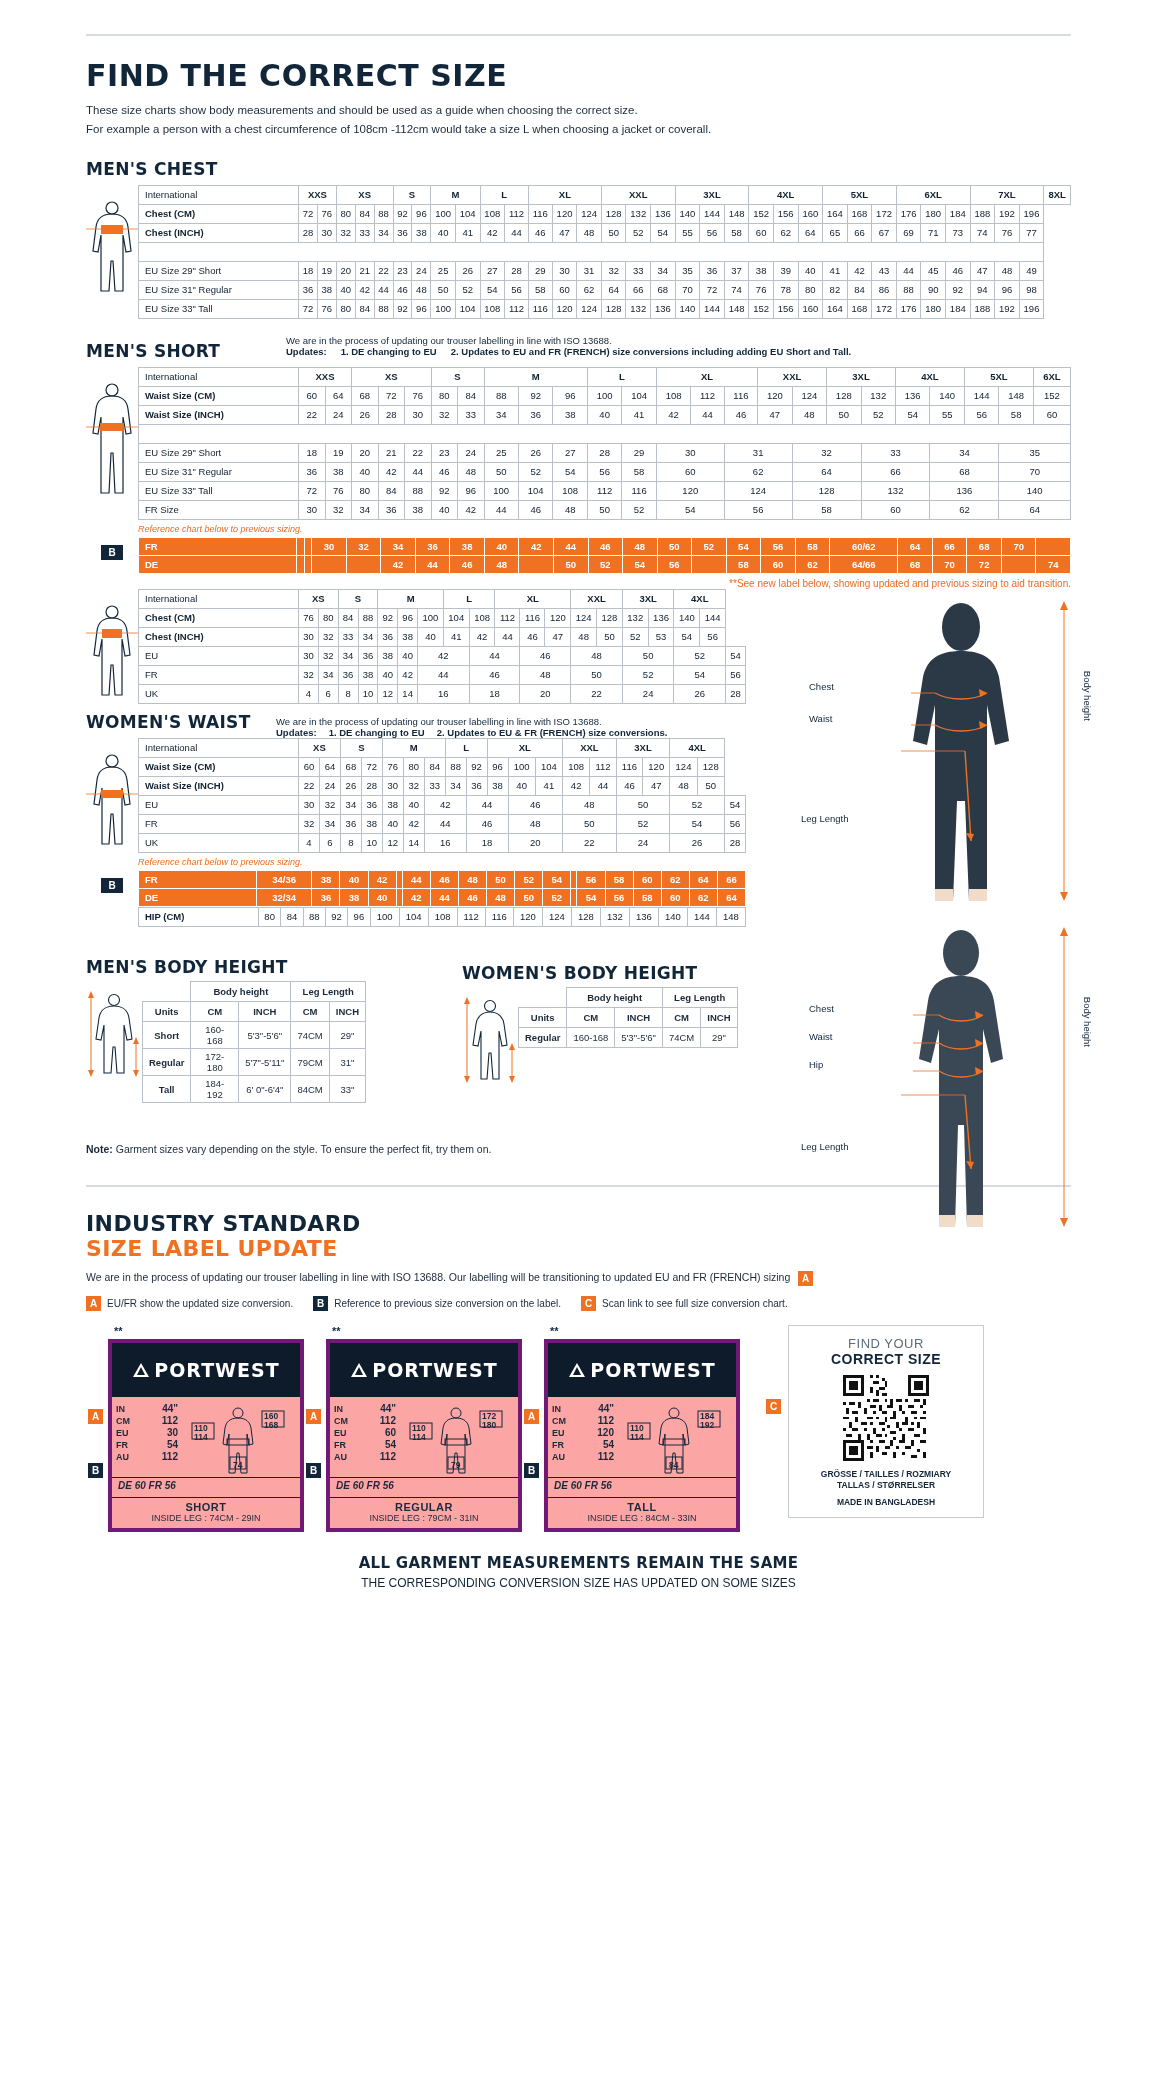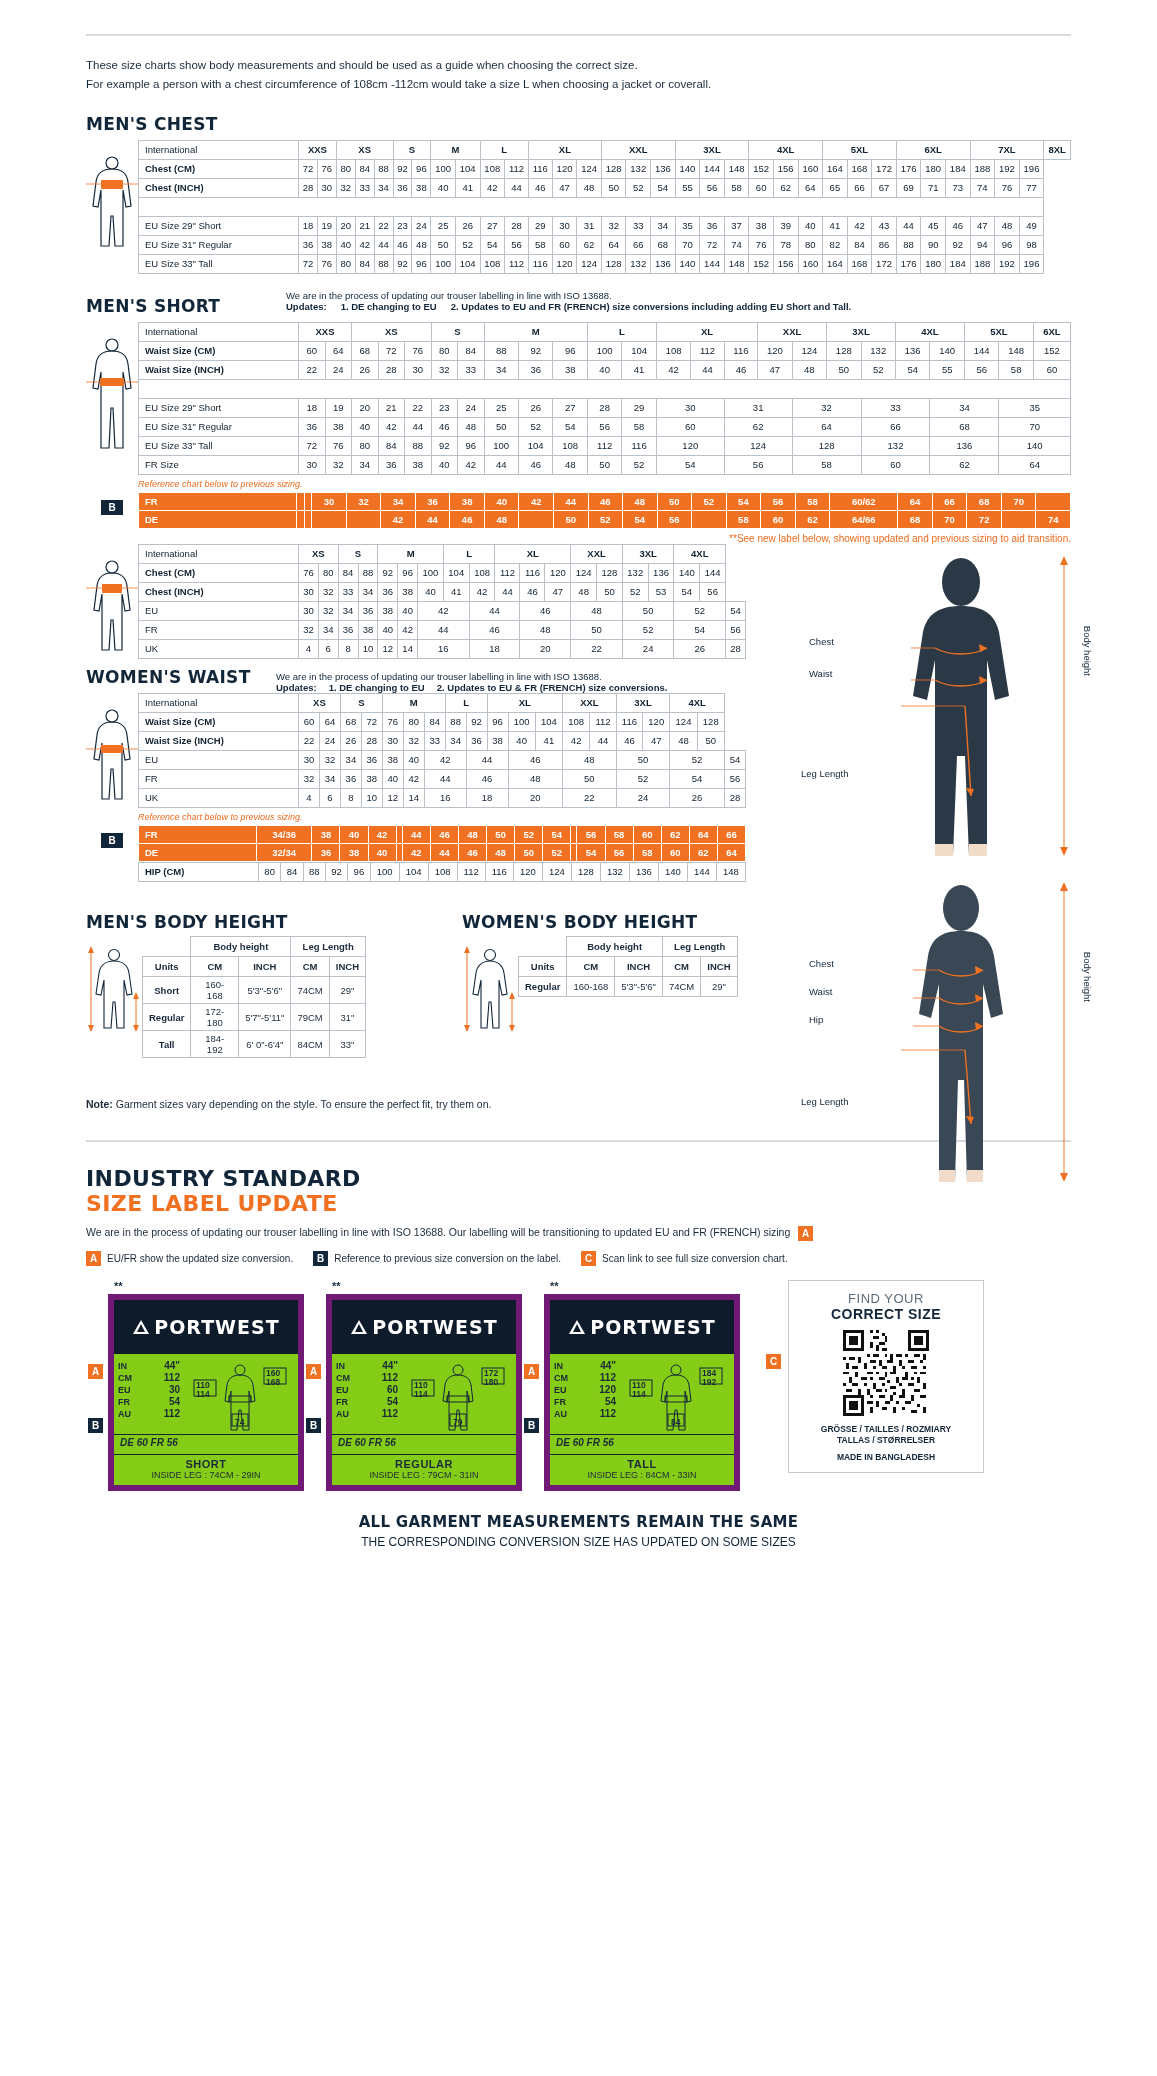--- a/index.html
+++ b/index.html
@@ -27,21 +27,21 @@
   .industry h3{font-size:22px;font-weight:bold;color:#12263a;margin:0;letter-spacing:0.4px;font-family:"DejaVu Sans",sans-serif;}
   .industry h4{font-size:22px;font-weight:bold;color:#f07122;margin:0 0 10px 0;letter-spacing:0.4px;font-family:"DejaVu Sans",sans-serif;}
   .ind-text{font-size:10.5px;color:#1b2a3a;margin-bottom:10px;}
   .key-row{display:flex;gap:20px;align-items:center;font-size:10px;margin-bottom:14px;}
   .key-item{display:flex;align-items:center;gap:6px;}
   .tag{width:15px;height:15px;display:flex;align-items:center;justify-content:center;color:#fff;font-weight:bold;font-size:10px;}
   .tag.o{background:#f07122;}
   .tag.d{background:#12263a;}
   .labels{display:flex;gap:22px;margin-top:4px;}
   .label-card{width:196px;position:relative;}
-  .label-box{border:6px solid #701a75;background:#84cc16;}
+  .label-box{border:4px solid #701a75;background:#fca5a5;}
   .brandbar{background:#0e1b2a;height:54px;display:flex;align-items:center;justify-content:center;}
   .brandtxt{color:#fff;font-size:19px;font-weight:bold;letter-spacing:1px;font-family:"DejaVu Sans",sans-serif;}
   .lbl-body{display:flex;padding:6px 4px 0 4px;font-size:9px;}
   .lbl-left{width:62px;}
   .lbl-left div{display:flex;justify-content:space-between;line-height:12px;}
   .lbl-left .k{font-weight:bold;}
   .lbl-left .v{font-weight:bold;font-size:10px;}
   .lbl-fig{flex:1;position:relative;height:74px;}
   .lbl-bottom{border-top:1px solid #12263a;margin-top:4px;text-align:center;font-size:9px;padding:3px 0 5px 0;}
   .lbl-bottom .big{font-weight:bold;font-size:11px;letter-spacing:0.5px;}
@@ -72,20 +72,21 @@
 <body>
 
 <div class="page">
 
   <div style="height:34px"></div>
   <div class="wrap">
       <div class="rule"></div>
     </div>
 
   <div class="wrap" style="padding-top:22px">
+    <h1 class="title">FIND THE CORRECT SIZE</h1>
     <div class="intro">These size charts show body measurements and should be used as a guide when choosing the correct size.</div>
     <div class="intro">For example a person with a chest circumference of 108cm -112cm would take a size L when choosing a jacket or coverall.</div>
   </div>
 
   <div class="wrap">
     <h2 class="sec">MEN'S CHEST</h2>
     <div style="display:flex;align-items:flex-start;">
       <div style="width:52px;flex:none;padding-top:14px;">
         <svg width="52" height="96" viewBox="0 0 52 96">
           <g fill="none" stroke="#12263a" stroke-width="1.2">
@@ -1024,21 +1025,21 @@
                   <td>6' 0"-6'4"</td>
                   <td>84CM</td>
                   <td>33"</td>
                 </tr>
           </tbody>
             </table>
         </div>
       </div>
 
       <div class="bh-block" style="width:280px;">
-        <h2 class="sec" style="margin-top:0">WOMEN'S BODY HEIGHT</h2>
+        <h2 class="sec" style="margin-top:6px">WOMEN'S BODY HEIGHT</h2>
         <div class="bh-inner">
           <div style="width:56px;flex:none;padding-top:10px;">
             <svg width="56" height="86" viewBox="0 0 56 86">
               <g fill="none" stroke="#12263a" stroke-width="1.1">
                 <circle cx="28" cy="9" r="5.5"></circle>
                 <path d="M28 15 C20 15 15 20 14 27 L11 48 L16 49 L19 34 L19 82 L25 82 L27 56 L29 56 L31 82 L37 82 L37 34 L40 49 L45 48 L42 27 C41 20 36 15 28 15 Z"></path>
               </g>
               <g stroke="#f07122" stroke-width="1">
                 <line x1="5" y1="4" x2="5" y2="82"></line>
                 <line x1="50" y1="50" x2="50" y2="82"></line>

